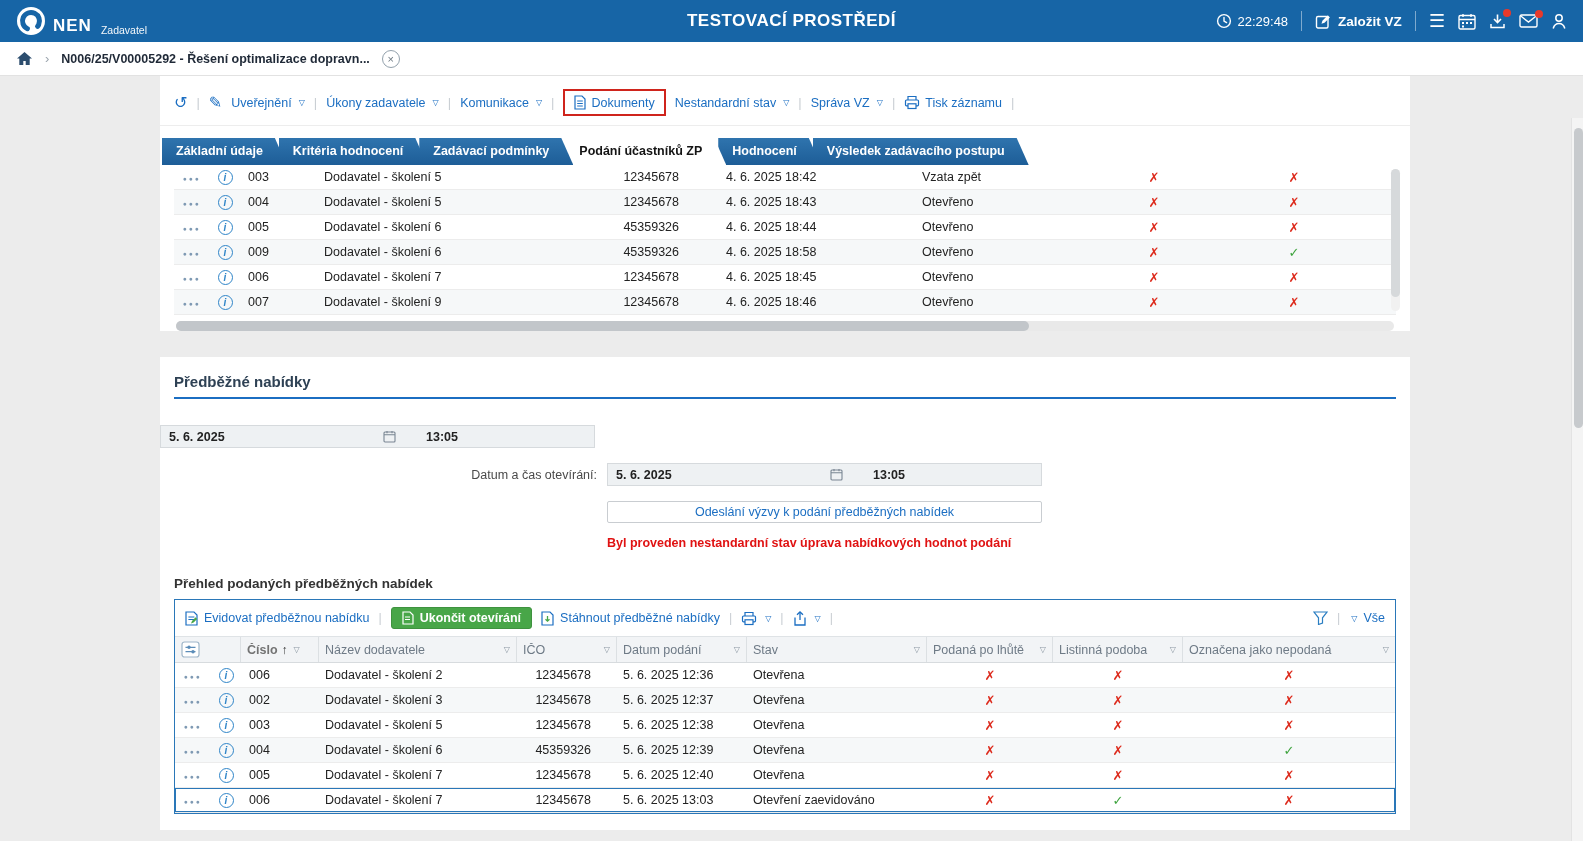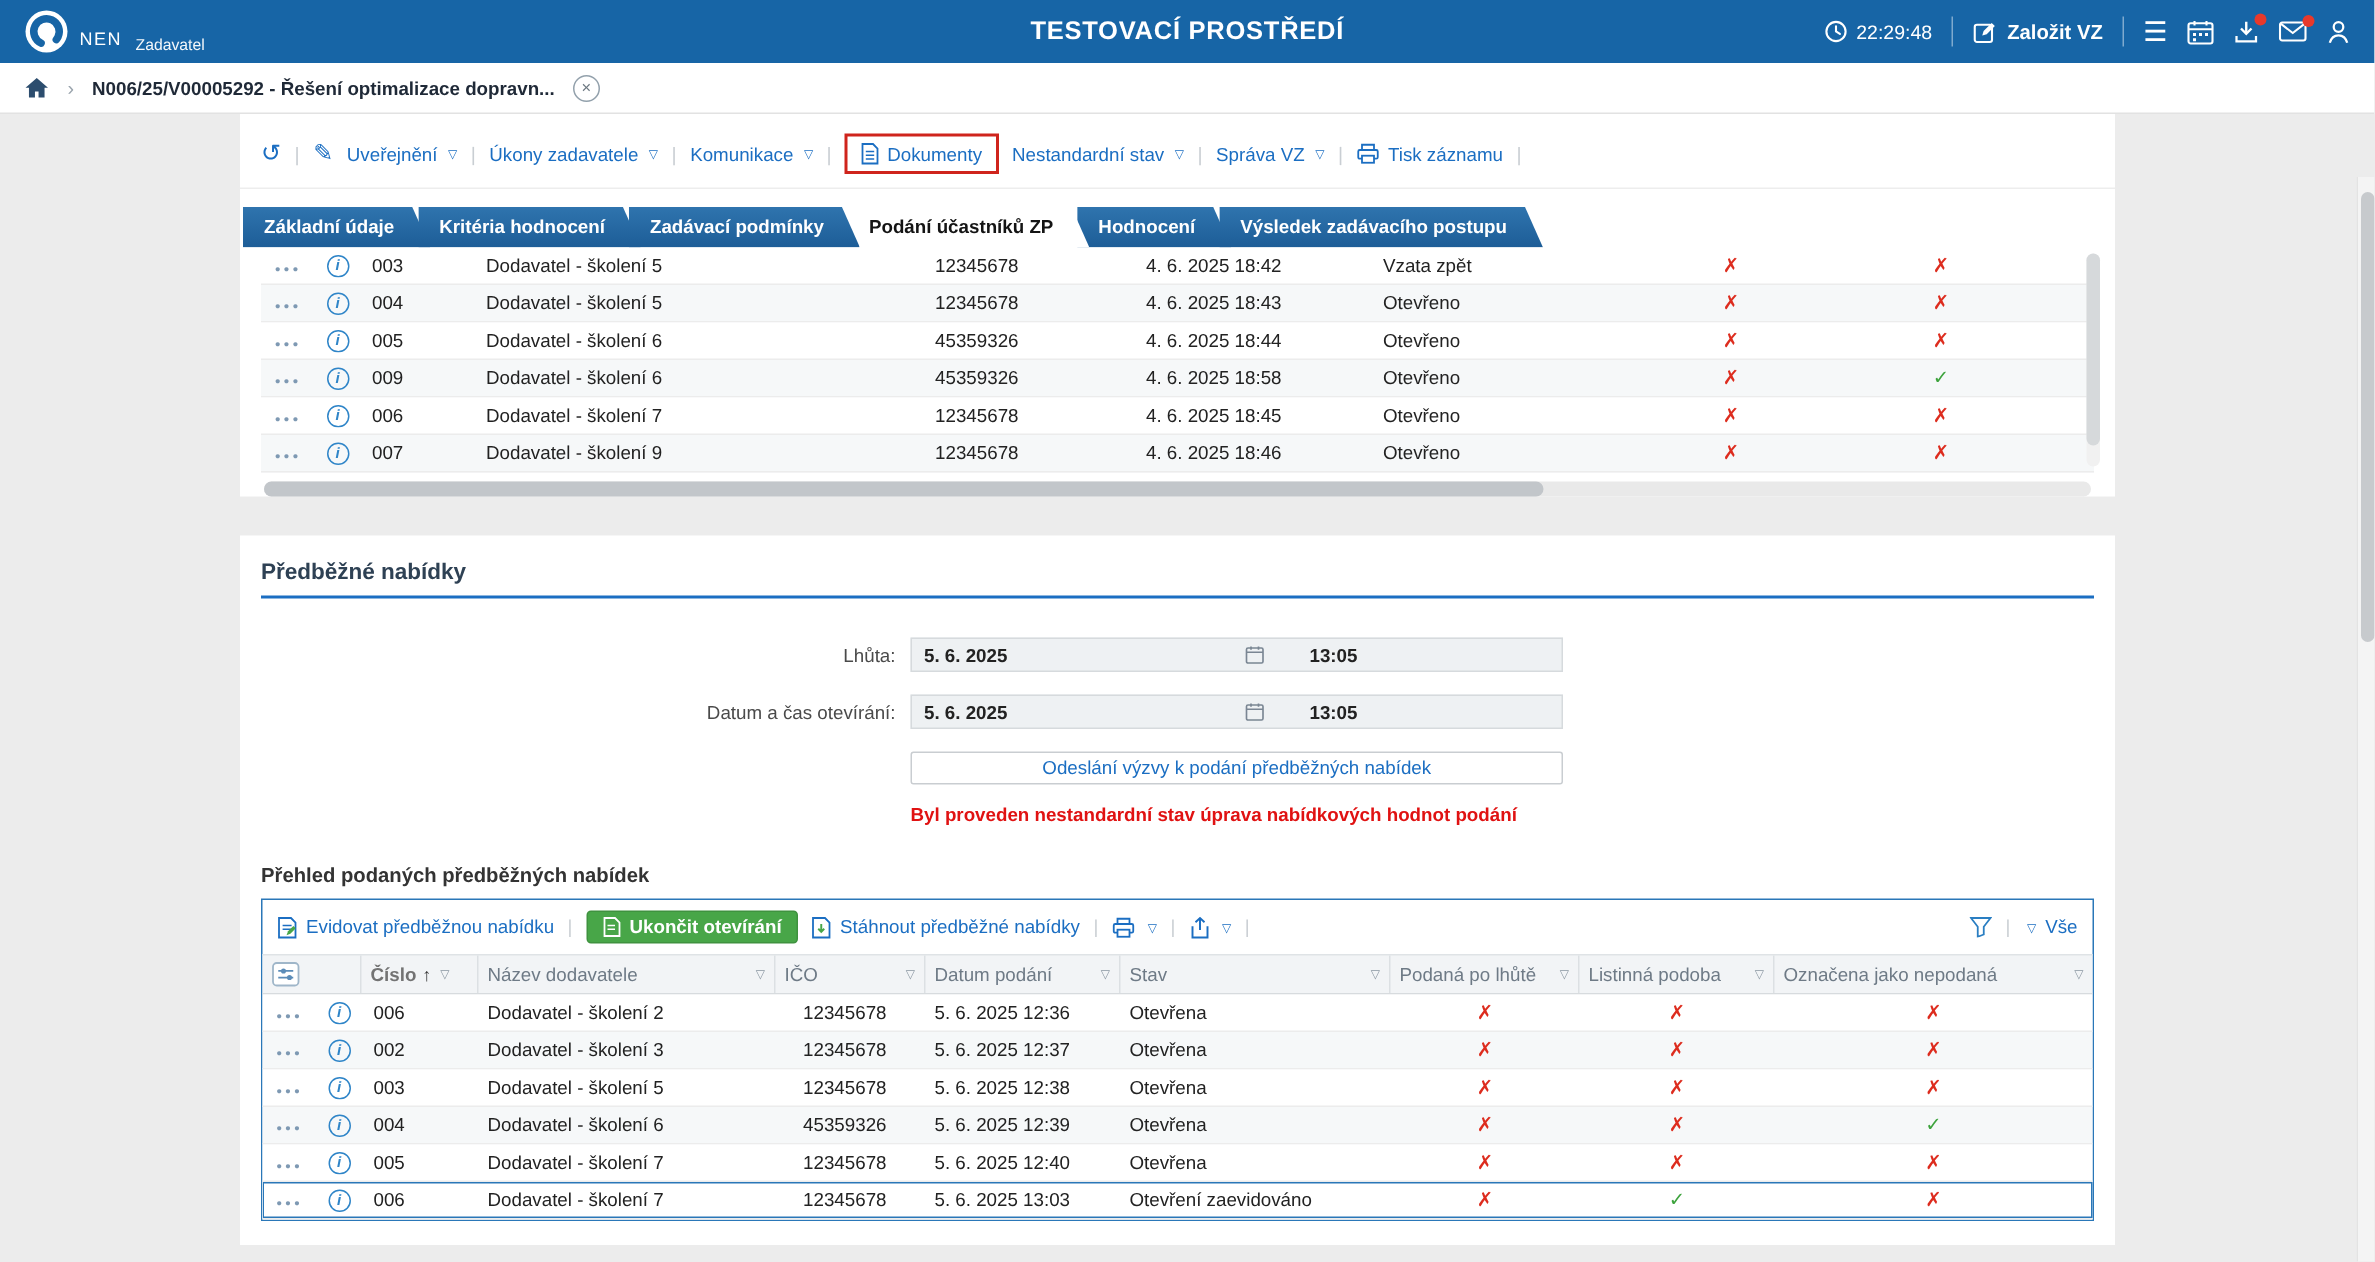--- a/index.html
+++ b/index.html
@@ -2,21 +2,21 @@
 <html><head>
 <meta charset="utf-8">
 <style>
   * { margin:0; padding:0; box-sizing:border-box; }
   html,body { width:1583px; height:841px; overflow:hidden;
     font-family:"Liberation Sans","DejaVu Sans",sans-serif; background:#ececec; font-size:12.5px; color:#222; }
 
   
   .topbar { height:42px; background:#1765a6; display:flex; align-items:center; padding:0 16px; position:relative; color:#fff; }
   .logo-wrap { display:flex; align-items:flex-end; gap:7px; cursor:pointer; }
-  .logo-main { font-size:12px; font-weight:normal; letter-spacing:1px; line-height:20px; }
+  .logo-main { font-size:17px; font-weight:bold; letter-spacing:1px; line-height:20px; }
   .logo-sub { font-size:10.5px; opacity:.95; margin-left:2px; }
   .env-title { position:absolute; left:0; right:0; text-align:center; font-size:17px; font-weight:bold; letter-spacing:.5px; pointer-events:none; }
   .top-right { margin-left:auto; display:flex; align-items:center; gap:13px; z-index:2; }
   .clock-group { display:flex; align-items:center; gap:6px; font-size:13px; }
   .vsep { width:1px; height:20px; background:rgba(255,255,255,.45); display:inline-block; }
   .create-vz { display:flex; align-items:center; gap:6px; font-weight:bold; font-size:13.5px; cursor:pointer; }
   .top-icon { position:relative; display:inline-flex; align-items:center; cursor:pointer; font-size:18px; line-height:18px; }
   .badge { position:absolute; top:-4px; right:-5px; width:8px; height:8px; border-radius:50%; background:#e8392b; }
 
   
@@ -56,21 +56,21 @@
   .menu-dots { color:#7e99b3; font-size:6.5px; letter-spacing:2px; text-align:center; cursor:pointer; }
   .info-badge { display:inline-block; width:15px; height:15px; border-radius:50%; border:1px solid #2f85c8; color:#2f85c8;
     font-size:10px; font-style:italic; font-weight:bold; text-align:center; line-height:13px; cursor:pointer; }
   .mark { font-weight:bold; font-size:13px; }
   .mark.x { color:#dd2c1e; } .mark.ok { color:#3da33d; }
 
   
   .t1 { margin:0 14px 0 14px; position:relative; }
   .pw-menu{width:36px;text-align:center}.pw-info{width:30px;text-align:center}
   .pw1{width:84px;padding-left:8px}.pw2{width:255px}.pw3{width:100px;text-align:right}
-  .pw4{width:235px;padding-left:85px}.pw5{width:180px;padding-left:8px}
+  .pw4{width:235px;padding-left:47px}.pw5{width:180px;padding-left:8px}
   .pw6{width:120px;text-align:center}.pw7{width:160px;text-align:center}
   .t1-vscroll { position:absolute; right:-4px; top:4px; width:9px; height:142px; background:#f1f1f1; border-radius:5px; }
   .t1-vthumb { width:9px; height:128px; background:#d6d9db; border-radius:5px; }
   .hscroll { height:10px; background:#e9e9e9; border-radius:5px; margin:6px 16px 10px; }
   .hthumb { width:70%; height:10px; background:#c2c6ca; border-radius:5px; cursor:pointer; }
 
   
   .card2 { padding-top:16px; padding-bottom:16px; }
   .sec-title { margin:0 14px; padding-bottom:7px; border-bottom:2px solid #1b6ec2; color:#2e4154; font-size:15px; font-weight:bold; }
   .form { margin-top:26px; }
@@ -342,21 +342,20 @@
   </div>
 
   <div class="gap"></div>
 
   <div class="card card2">
 
     <div class="sec-title">Předběžné nabídky</div>
 
     <div class="form">
       <div class="frow">
-        <div class="flabel">Lhůta:</div>
         <div class="fgroup">
           <span class="fdate">5. 6. 2025</span>
           <span class="cal-ic">
             <svg width="13" height="13" viewBox="0 0 13 13">
               <rect x="1" y="2" width="11" height="10" rx="1" fill="none" stroke="#7a8693" stroke-width="1.1"></rect>
               <path d="M1 4.8h11M4 1v2.2M9 1v2.2" stroke="#7a8693" stroke-width="1.1"></path>
             </svg>
           </span>
           <span class="ftime">13:05</span>
         </div>

